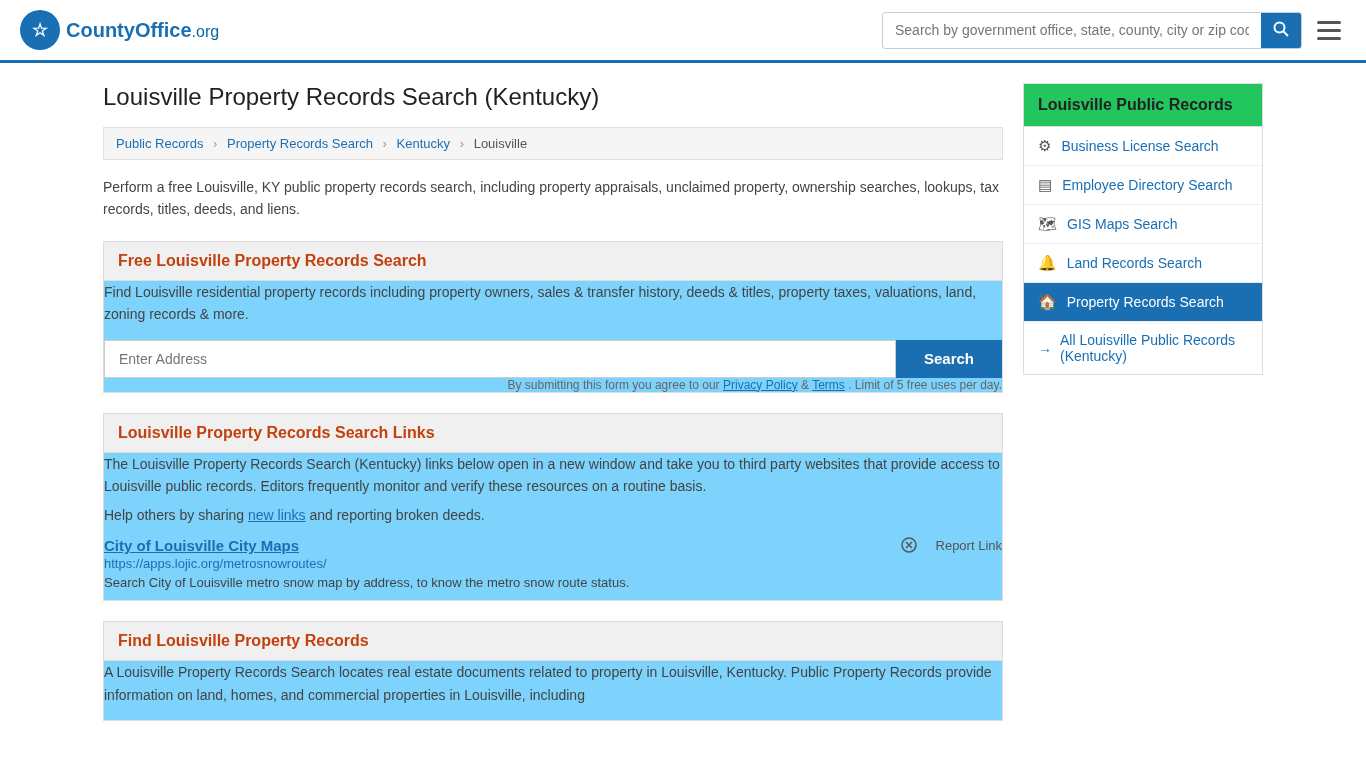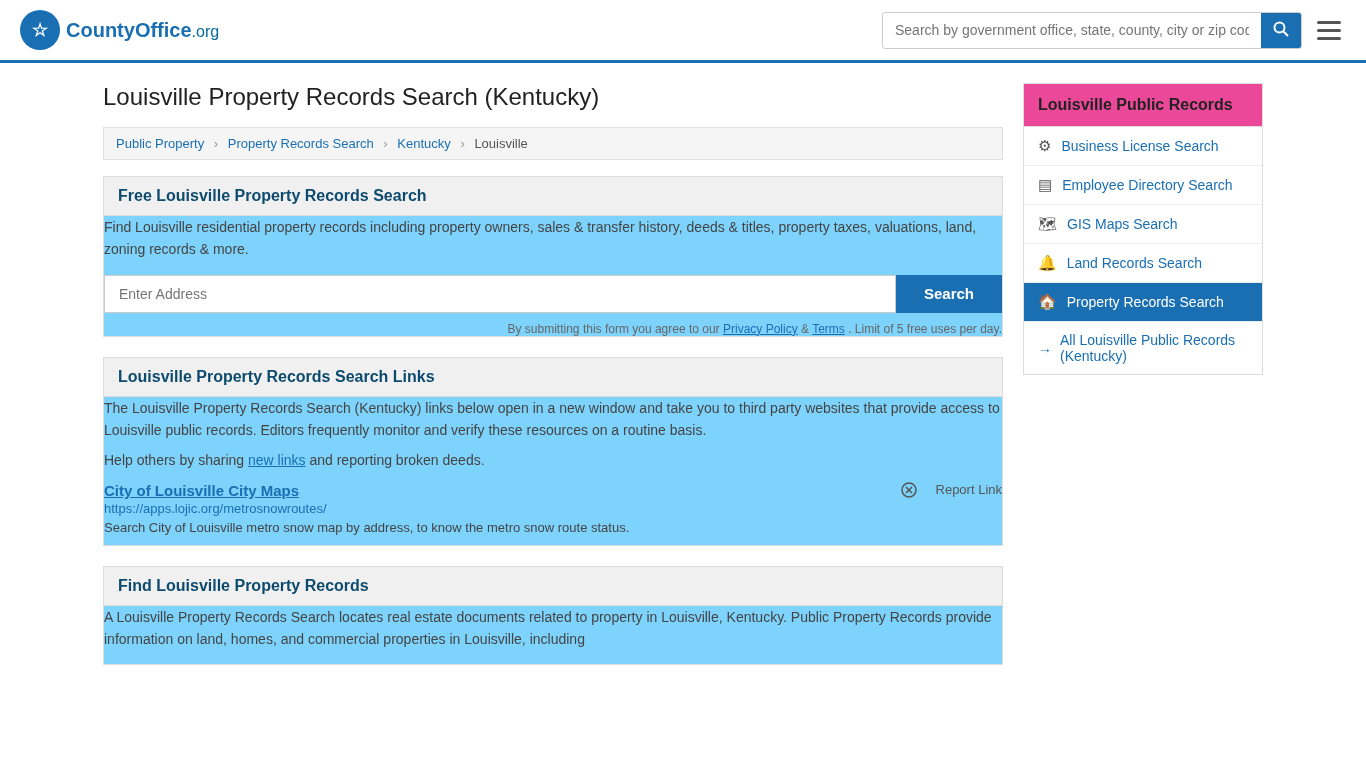--- a/index.html
+++ b/index.html
@@ -112,39 +112,39 @@
       line-height: 1.6;
       margin-bottom: 20px;
     }
 
     
     .section-header {
       background: #f0f0f0;
       padding: 10px 14px;
       font-size: 16px;
       font-weight: bold;
-      color: #0c4a6e;
+      color: #c2410c;
       border: 1px solid #ddd;
       margin-bottom: 0;
     }
     .section-body {
       border: 1px solid #ddd;
       border-top: none;
       background: #7dd3fc;
       margin-bottom: 20px;
     }
     .section-body .description {
       margin-bottom: 14px;
     }
 
     
     .address-form {
       display: flex;
       gap: 0;
-      margin-bottom: 9px;
+      margin-bottom: 0;
     }
     .address-form input {
       flex: 1;
       border: 1px solid #ccc;
       padding: 10px 14px;
       font-size: 14px;
       outline: none;
       color: #888;
     }
     .address-form button {
@@ -213,21 +213,21 @@
       align-items: center;
       gap: 19px;
       font-size: 13px;
       color: #555;
       cursor: pointer;
       white-space: nowrap;
     }
 
     
     .sidebar-title {
-      background: #ec4899;
+      background: #22c55e;
       border: 1px solid #ddd;
       padding: 12px 14px;
       font-size: 16px;
       font-weight: bold;
       color: #222;
       margin-bottom: 0;
     }
     .sidebar-list {
       border: 1px solid #ddd;
       border-top: none;
@@ -304,29 +304,30 @@
   </div>
 </header>
 
 <div class="main-container">
 
   <div class="content-area">
 
     <h1 class="page-title">Louisville Property Records Search (Kentucky)</h1>
 
     <div class="breadcrumb">
-      <a href="#">Public Property</a>
+      <a href="#">Public Records</a>
       <span class="sep">›</span>
       <a href="#">Property Records Search</a>
       <span class="sep">›</span>
       <a href="#">Kentucky</a>
       <span class="sep">›</span>
       <span>Louisville</span>
     </div>
 
+    <p class="description">Perform a free Louisville, KY public property records search, including property appraisals, unclaimed property, ownership searches, lookups, tax records, titles, deeds, and liens.</p>
 
     <div>
       <div class="section-header">Free Louisville Property Records Search</div>
       <div class="section-body">
         <p class="description">Find Louisville residential property records including property owners, sales &amp; transfer history, deeds &amp; titles, property taxes, valuations, land, zoning records &amp; more.</p>
         <div class="address-form">
           <input type="text" placeholder="Enter Address" style="">
           <button>Search</button>
         </div>
         <p class="form-note">

